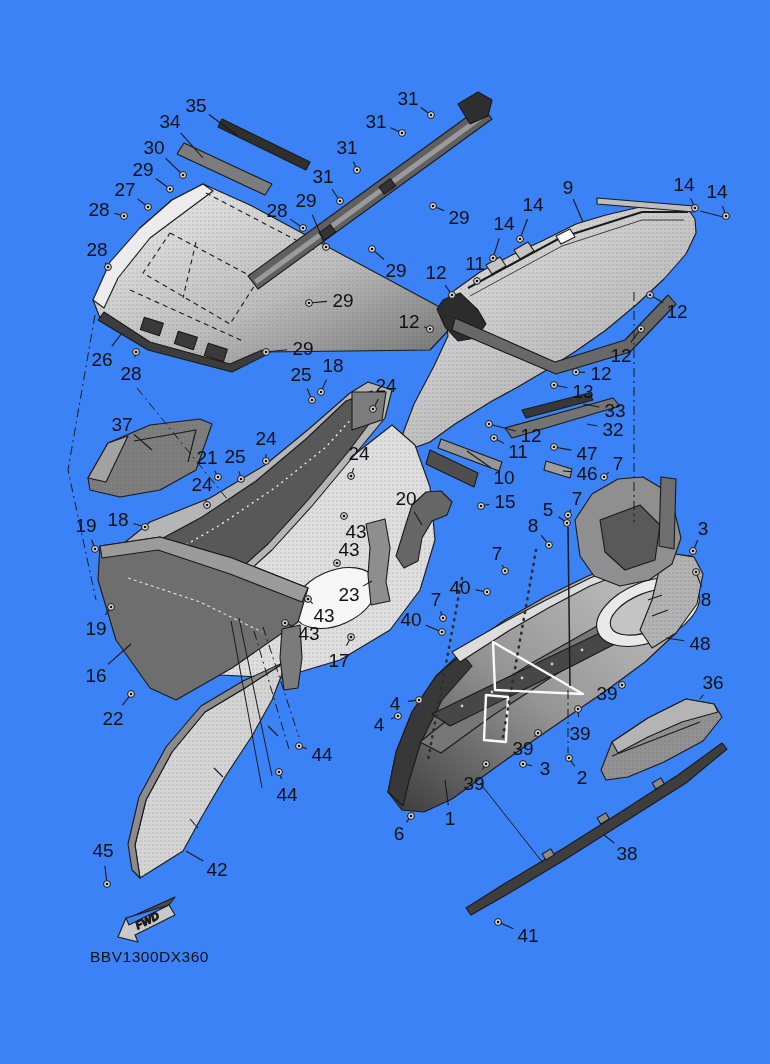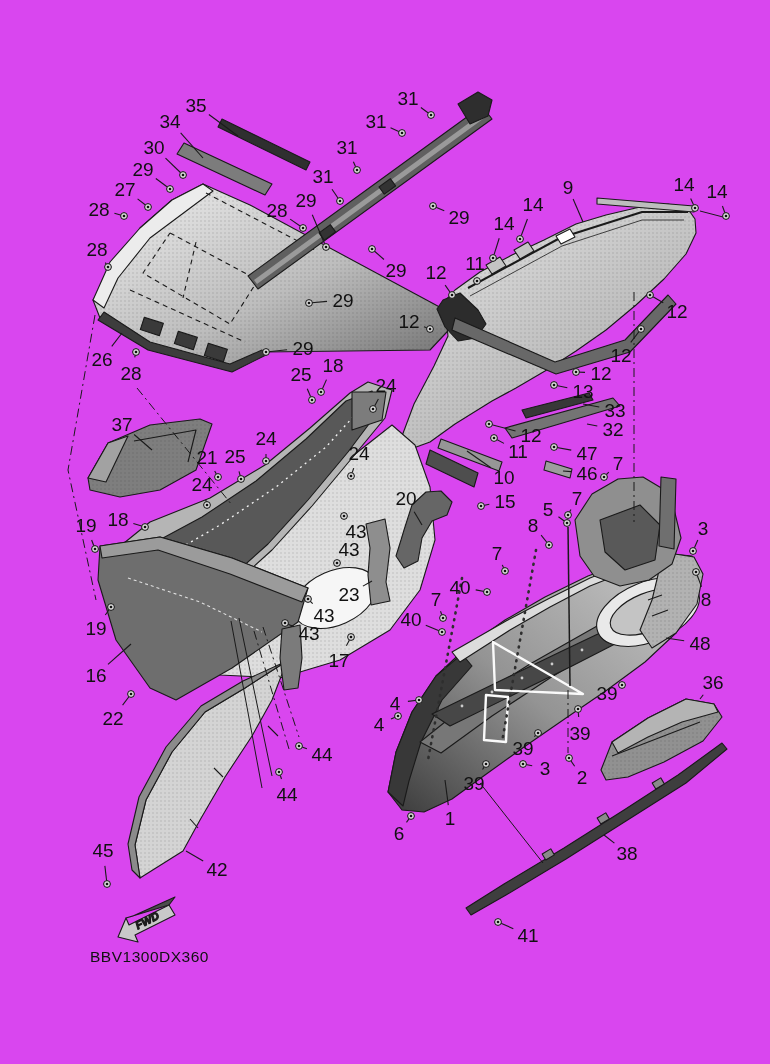--- a/index.html
+++ b/index.html
@@ -1,16 +1,16 @@
 <!DOCTYPE html>
 <html><head>
 <meta charset="utf-8">
 <style>
   html,body{margin:0;padding:0;background:#ffffff;}
-  .stage{width:770px;height:1064px;position:relative;background:#d946ef;overflow:hidden;}
+  .stage{width:770px;height:1064px;position:relative;background:#3b82f6;overflow:hidden;}
   svg{display:block;}
   text{font-family:"Liberation Sans","DejaVu Sans",sans-serif;}
   .callout-num{font-size:19px;fill:#111;}
   .part-code{font-size:15.5px;fill:#111;letter-spacing:0.5px;}
   .fwd-text{font-size:11px;font-style:italic;font-weight:bold;fill:#222;}
 </style>
 </head>
 <body>
 
 <div class="stage">

